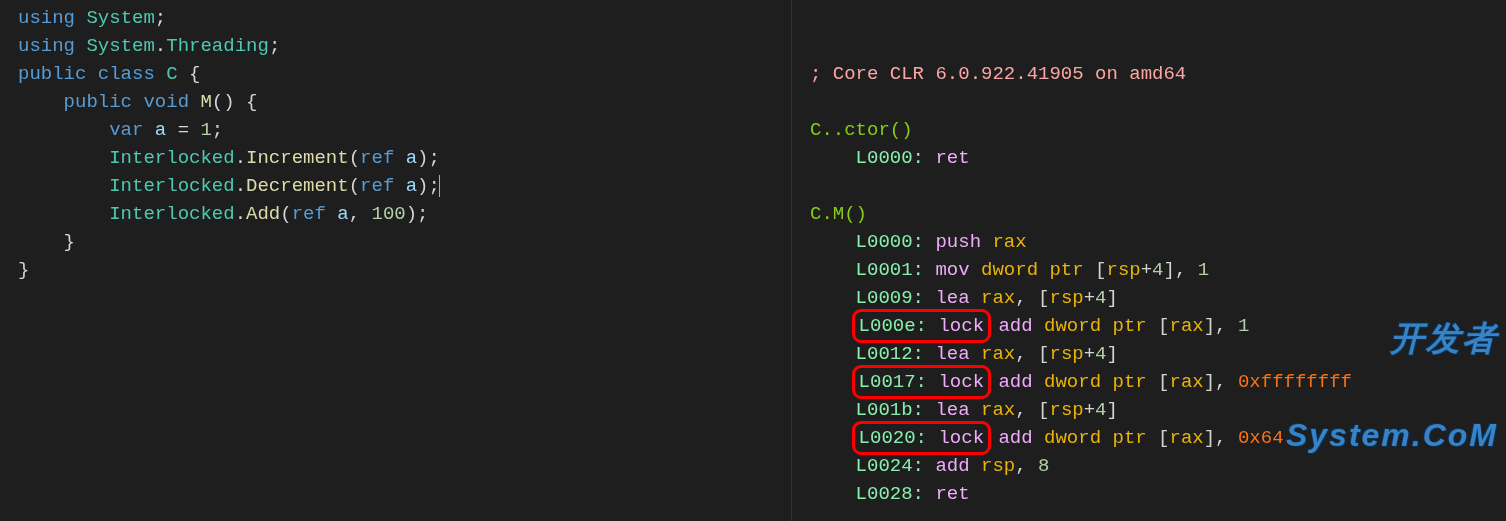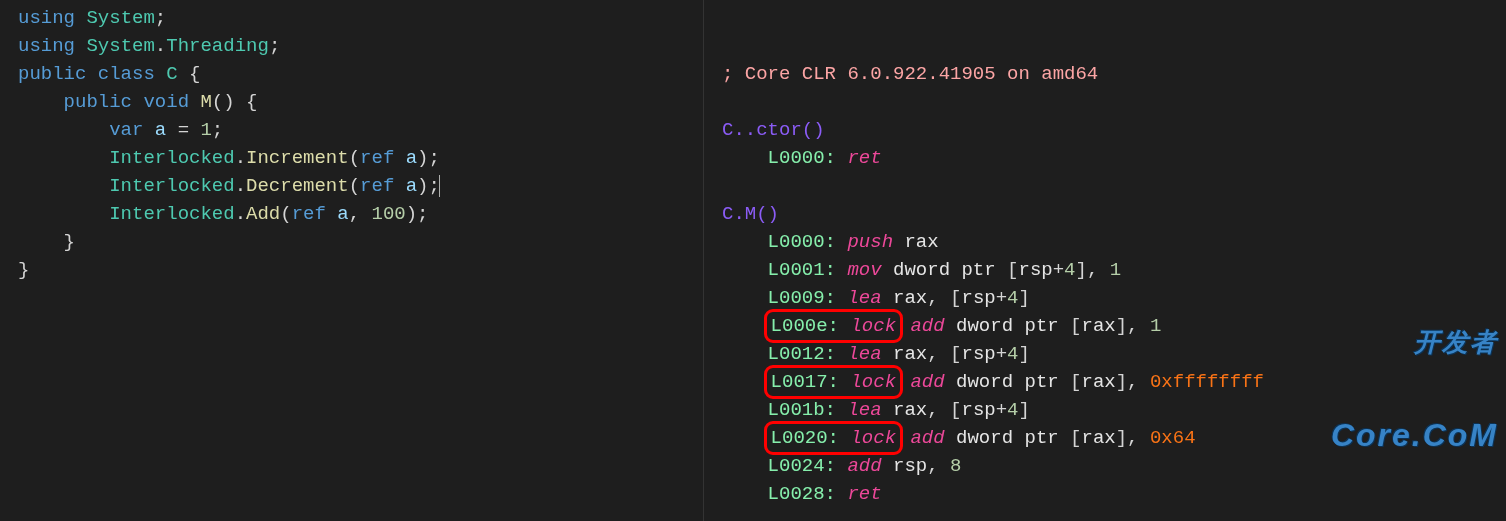--- a/index.html
+++ b/index.html
@@ -14,40 +14,40 @@
     overflow: hidden;
     display: flex;
   }
   .pane {
     height: 100%;
     padding: 4px 0 4px 18px;
     white-space: pre;
     overflow: hidden;
   }
   .left-pane {
-    width: 704px;
+    width: 792px;
     border-right: 1px solid #333;
   }
   .right-pane {
     flex: 1;
     position: relative;
   }
   .kw { color: #569cd6; }
   .cls { color: #4ec9b0; }
   .fn { color: #dcdcaa; }
   .param { color: #9cdcfe; }
   .num { color: #b5cea8; }
   .punct { color: #d4d4d4; }
   .comment { color: #fca5a5; }
   .label { color: #86efac; }
-  .reg { color: #e5e5e5; margin-top: 12px; }
-  .instr { color: #ec4899; font-style: italic; }
+  .reg { color: #eab308; margin-top: 12px; }
+  .instr { color: #f0abfc; }
   .hexval { color: #f97316; }
   .br { color: #d4d4d4; }
-  .plain { color: #8b5cf6; margin-top: 31px; }
+  .plain { color: #84cc16; margin-top: 31px; }
   .cursor {
     display: inline-block;
     width: 1px;
     height: 22px;
     background: #aeafad;
     vertical-align: middle;
     margin-left: -1px;
   }
   .hl {
     display: inline-block;
@@ -65,25 +65,25 @@
     font-size: 32px;
     font-style: italic;
     font-weight: 700;
     letter-spacing: 2px;
     color: #3a8fd9;
     text-shadow: 1px 1px 0 #0a355c, -1px -1px 0 #0a355c;
     opacity: 0.9;
     pointer-events: none;
     line-height: 1;
   }
-  .watermark .top { font-size: 26px; display:block; text-align:right; }
+  .watermark .top { font-size: 34px; display:block; text-align:right; }
   .watermark .bot { display:block; }
 </style>
 </head>
 <body>
 
 <div class="pane left-pane" id="left"><div><span class="kw">using </span><span class="cls">System</span><span class="punct">;</span></div><div><span class="kw">using </span><span class="cls">System</span><span class="punct">.</span><span class="cls">Threading</span><span class="punct">;</span></div><div><span class="kw">public class </span><span class="cls">C </span><span class="punct">{</span></div><div><span class="plain">    </span><span class="kw">public void </span><span class="fn">M</span><span class="punct">() {</span></div><div><span class="plain">        </span><span class="kw">var </span><span class="param">a </span><span class="punct">= </span><span class="num">1</span><span class="punct">;</span></div><div><span class="plain">        </span><span class="cls">Interlocked</span><span class="punct">.</span><span class="fn">Increment</span><span class="punct">(</span><span class="kw">ref </span><span class="param">a</span><span class="punct">);</span></div><div><span class="plain">        </span><span class="cls">Interlocked</span><span class="punct">.</span><span class="fn">Decrement</span><span class="punct">(</span><span class="kw">ref </span><span class="param">a</span><span class="punct">);</span><span class="cursor"></span></div><div><span class="plain">        </span><span class="cls">Interlocked</span><span class="punct">.</span><span class="fn">Add</span><span class="punct">(</span><span class="kw">ref </span><span class="param">a</span><span class="punct">, </span><span class="num">100</span><span class="punct">);</span></div><div><span class="punct">    }</span></div><div><span class="punct">}</span></div></div>
 <div class="pane right-pane" id="right">
   <div><span class="comment">; Core CLR 6.0.922.41905 on amd64</span></div><div>&nbsp;</div><div><span class="plain">C..ctor()</span></div><div><span class="plain">    </span><span class="label">L0000: </span><span class="instr">ret</span></div><div>&nbsp;</div><div><span class="plain">C.M()</span></div><div><span class="plain">    </span><span class="label">L0000: </span><span class="instr">push </span><span class="reg">rax</span></div><div><span class="plain">    </span><span class="label">L0001: </span><span class="instr">mov </span><span class="reg">dword ptr </span><span class="br">[</span><span class="reg">rsp</span><span class="punct">+</span><span class="num">4</span><span class="br">], </span><span class="num">1</span></div><div><span class="plain">    </span><span class="label">L0009: </span><span class="instr">lea </span><span class="reg">rax</span><span class="br">, [</span><span class="reg">rsp</span><span class="punct">+</span><span class="num">4</span><span class="br">]</span></div><div><span class="plain">    </span><span class="hl"><span class="label">L000e: </span><span class="instr">lock</span></span><span class="instr"> add </span><span class="reg">dword ptr </span><span class="br">[</span><span class="reg">rax</span><span class="br">], </span><span class="num">1</span></div><div><span class="plain">    </span><span class="label">L0012: </span><span class="instr">lea </span><span class="reg">rax</span><span class="br">, [</span><span class="reg">rsp</span><span class="punct">+</span><span class="num">4</span><span class="br">]</span></div><div><span class="plain">    </span><span class="hl"><span class="label">L0017: </span><span class="instr">lock</span></span><span class="instr"> add </span><span class="reg">dword ptr </span><span class="br">[</span><span class="reg">rax</span><span class="br">], </span><span class="hexval">0xffffffff</span></div><div><span class="plain">    </span><span class="label">L001b: </span><span class="instr">lea </span><span class="reg">rax</span><span class="br">, [</span><span class="reg">rsp</span><span class="punct">+</span><span class="num">4</span><span class="br">]</span></div><div><span class="plain">    </span><span class="hl"><span class="label">L0020: </span><span class="instr">lock</span></span><span class="instr"> add </span><span class="reg">dword ptr </span><span class="br">[</span><span class="reg">rax</span><span class="br">], </span><span class="hexval">0x64</span></div><div><span class="plain">    </span><span class="label">L0024: </span><span class="instr">add </span><span class="reg">rsp</span><span class="br">, </span><span class="num">8</span></div><div><span class="plain">    </span><span class="label">L0028: </span><span class="instr">ret</span></div><div class="watermark">
     <span class="top">开发者</span>
-    <span class="bot">Core.CoM</span>
+    <span class="bot">System.CoM</span>
   </div>
 </div>
 
 </body></html>

